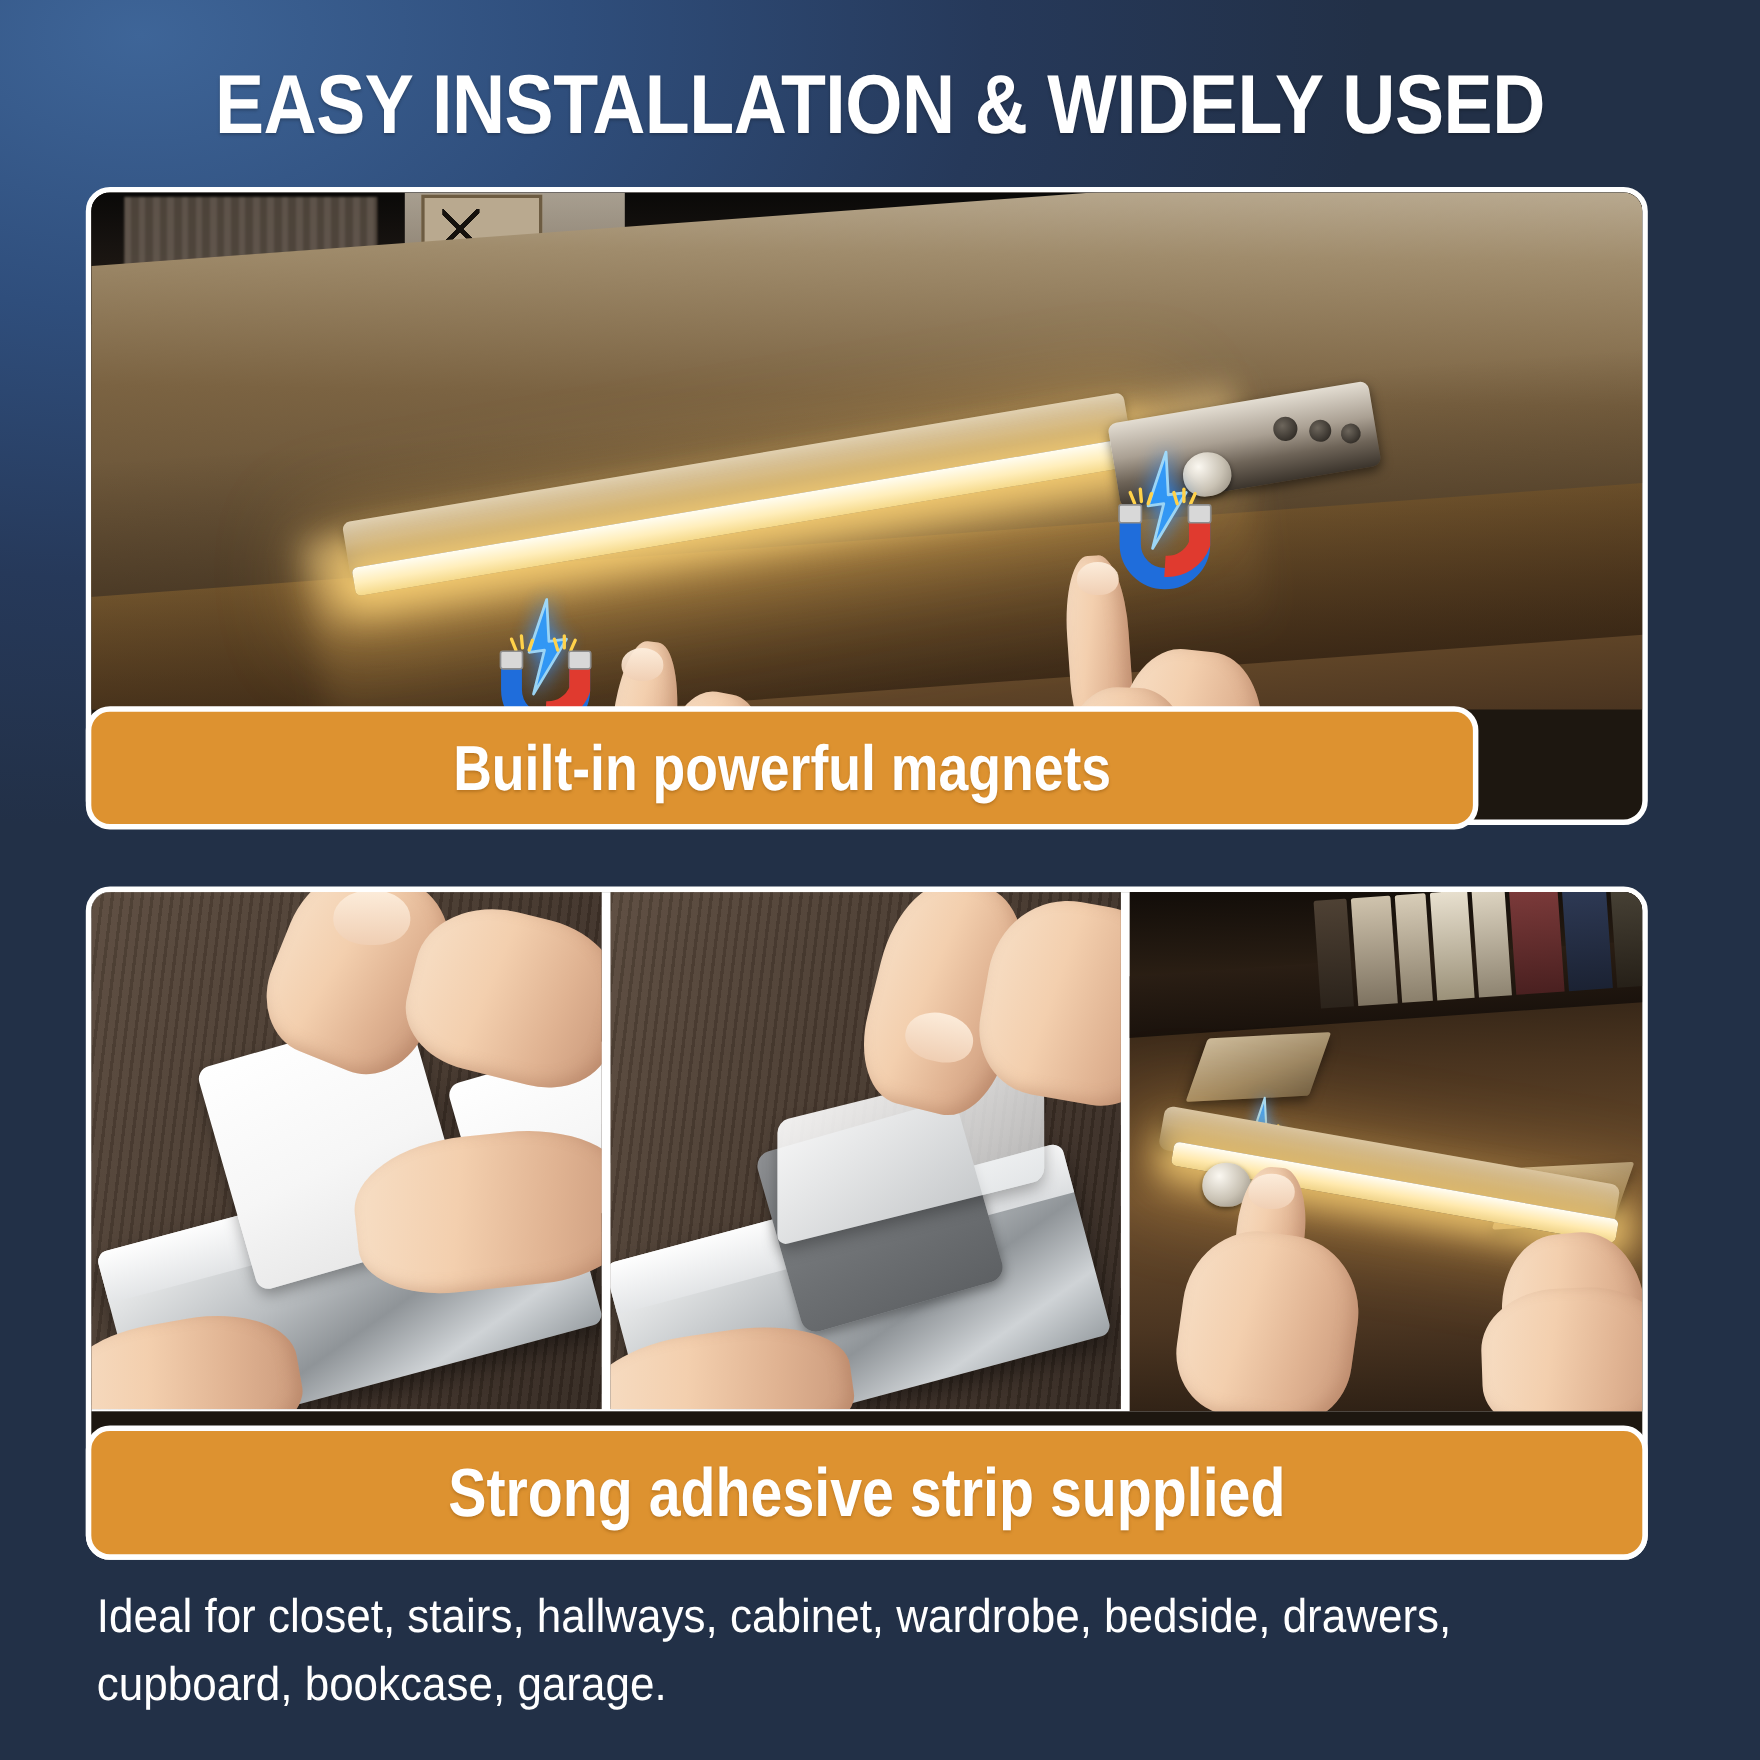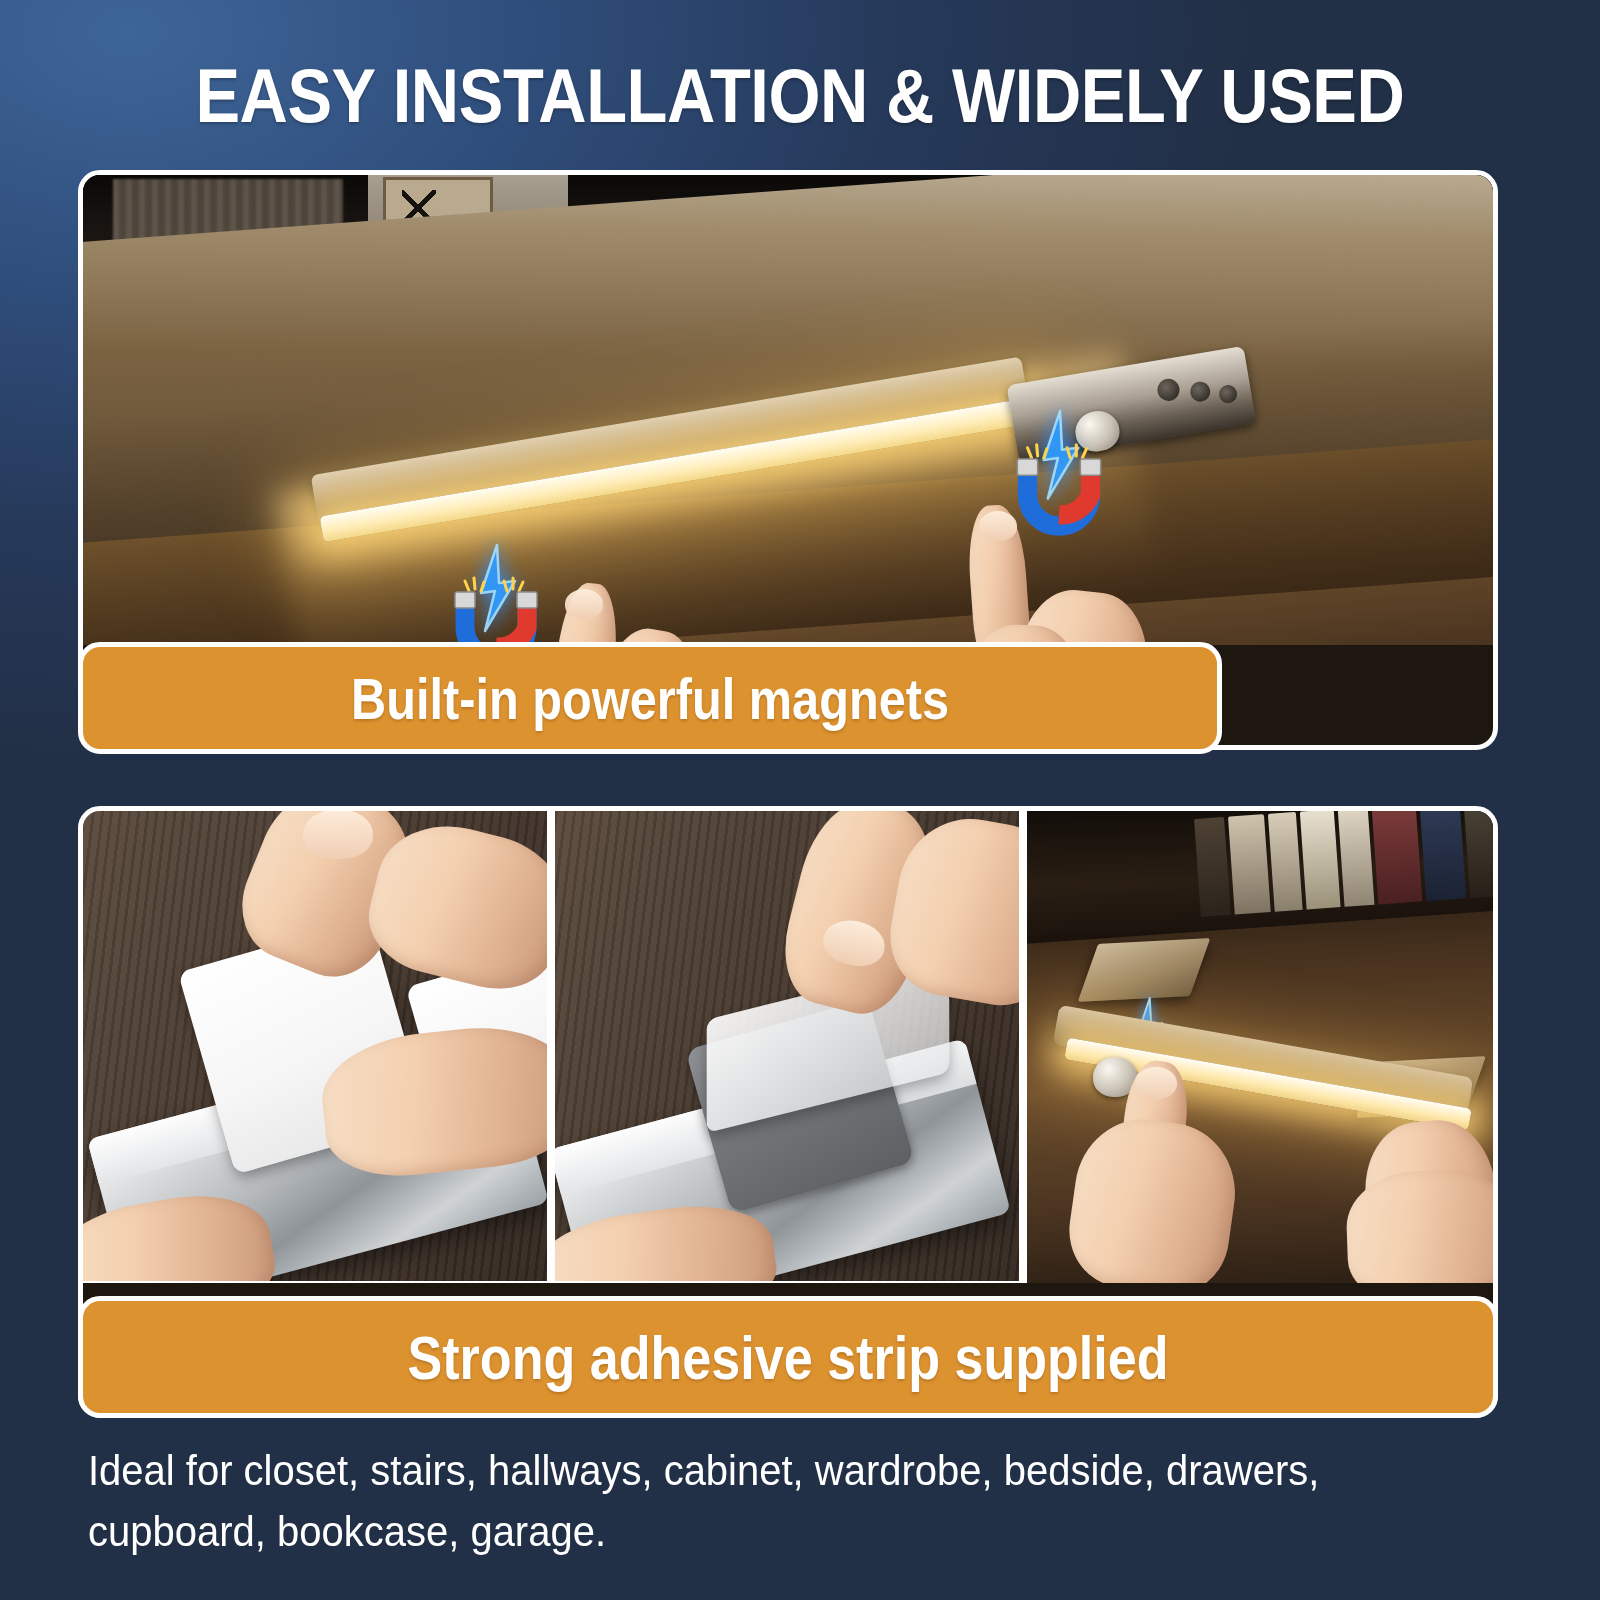--- a/index.html
+++ b/index.html
@@ -223,21 +223,21 @@
   }
 
   
   .banner{
     position:absolute;
     border:5px solid #ffffff;
     border-radius:22px;
     background:#DD9230;
     display:flex; align-items:center; justify-content:center;
   }
-  .banner-a{ left:78px; top:642px; width:1144px; height:112px; }
+  .banner-a{ left:78px; top:642px; width:1266px; height:112px; }
   .banner-b{ left:78px; top:1296px; width:1420px; height:122px; }
   .banner-text{
     color:#ffffff; font-weight:bold; font-size:58px;
     transform:scaleX(0.84); transform-origin:center;
     white-space:nowrap; text-shadow:0 2px 3px rgba(120,70,10,.35);
   }
   .banner-b .banner-text{ font-size:62px; }
 
   
   .footer{

